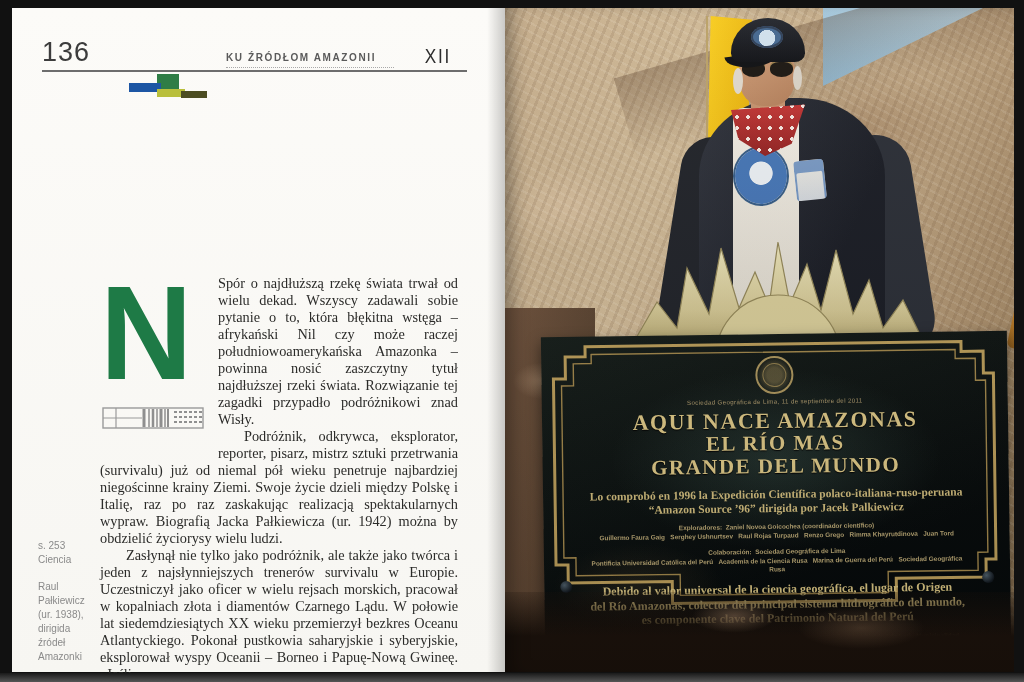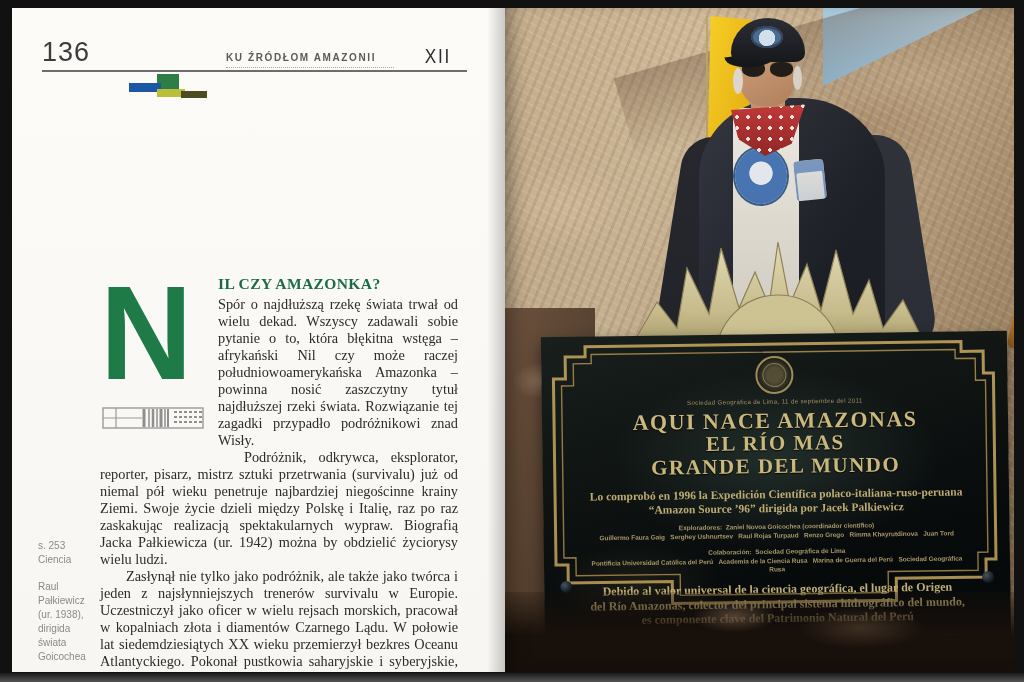--- a/index.html
+++ b/index.html
@@ -223,38 +223,37 @@
                 <rect x="97" y="9" width="3" height="2"></rect>
               <rect x="72" y="14" width="3" height="2"></rect>
                 <rect x="77" y="14" width="3" height="2"></rect>
                 <rect x="82" y="14" width="3" height="2"></rect>
                 <rect x="87" y="14" width="3" height="2"></rect>
                 <rect x="92" y="14" width="3" height="2"></rect>
                 <rect x="97" y="14" width="3" height="2"></rect>
             </g>
           </svg>
         </div>
-        <div class="section-heading">IL CZY AMAZONKA?</div>
         <p>Spór o najdłuższą rzekę świata trwał od wielu dekad. Wszyscy zadawali sobie pytanie o to, która błękitna wstęga – afrykański Nil czy może raczej południowoamerykańska Amazonka – powinna nosić zaszczytny tytuł najdłuższej rzeki świata. Rozwiązanie tej zagadki przypadło podróżnikowi znad Wisły.</p>
         <p class="indent">Podróżnik, odkrywca, eksplorator, reporter, pisarz, mistrz sztuki przetrwania (survivalu) już od niemal pół wieku penetruje najbardziej niegościnne krainy Ziemi. Swoje życie dzieli między Polskę i Italię, raz po raz zaskakując realizacją spektakularnych wypraw. Biografią Jacka Pałkiewicza (ur. 1942) można by obdzielić życiorysy wielu ludzi.</p>
         <p class="indent">Zasłynął nie tylko jako podróżnik, ale także jako twórca i jeden z najsłynniejszych trenerów survivalu w Europie. Uczestniczył jako oficer w wielu rejsach morskich, pracował w kopalniach złota i diamentów Czarnego Lądu. W połowie lat siedemdziesiątych XX wieku przemierzył bezkres Oceanu Atlantyckiego. Pokonał pustkowia saharyjskie i syberyjskie, eksplorował wyspy Oceanii – Borneo i Papuę-Nową Gwineę. „Jeśli</p>
       </div>
 
       <div class="margin-note">
         <div class="blk">
           <div>s. 253</div>
           <div>Ciencia</div>
         </div>
         <div class="blk">
           <div>Raul</div>
           <div>Pałkiewicz</div>
           <div>(ur. 1938),</div>
           <div>dirigida</div>
-          <div>świata</div>
-          <div>Goicochea</div>
+          <div>źródeł</div>
+          <div>Amazonki</div>
         </div>
       </div>
       <div class="gutter-shadow"></div>
     </div>
 
     <div class="page-right">
       <div class="hill"></div>
       <div class="sky"></div>
       <div class="ridge-shade"></div>
       <div class="left-rocks"></div>

